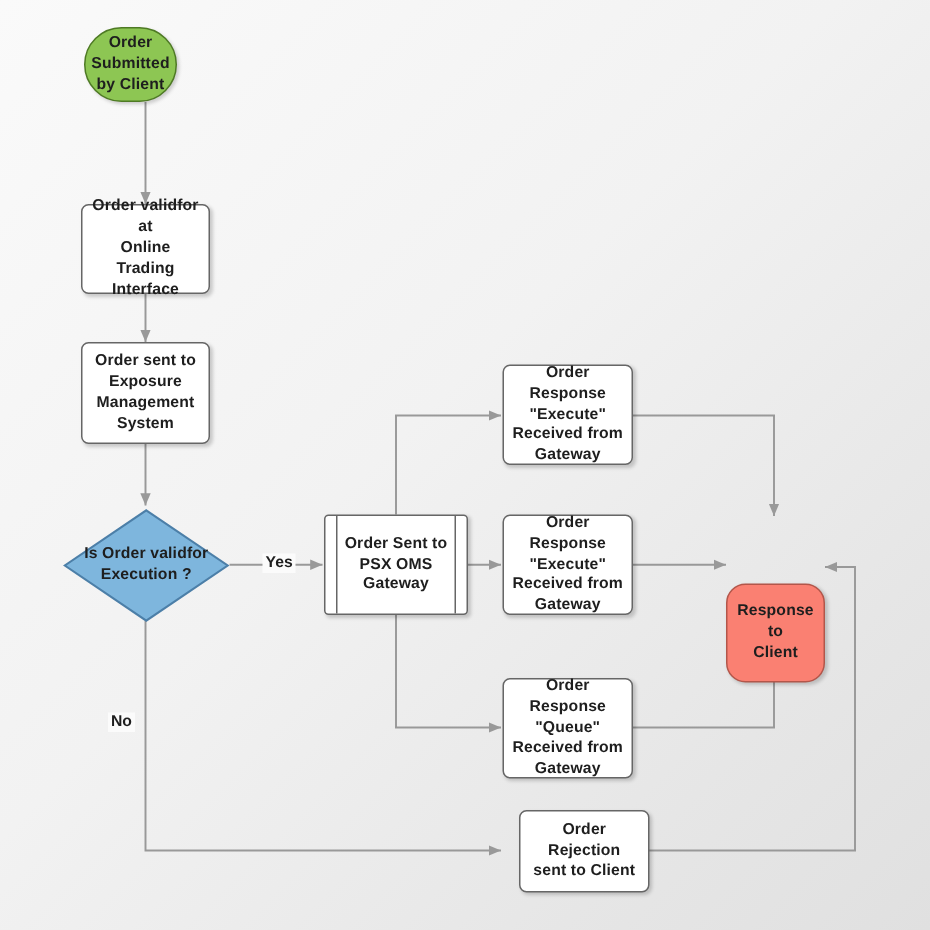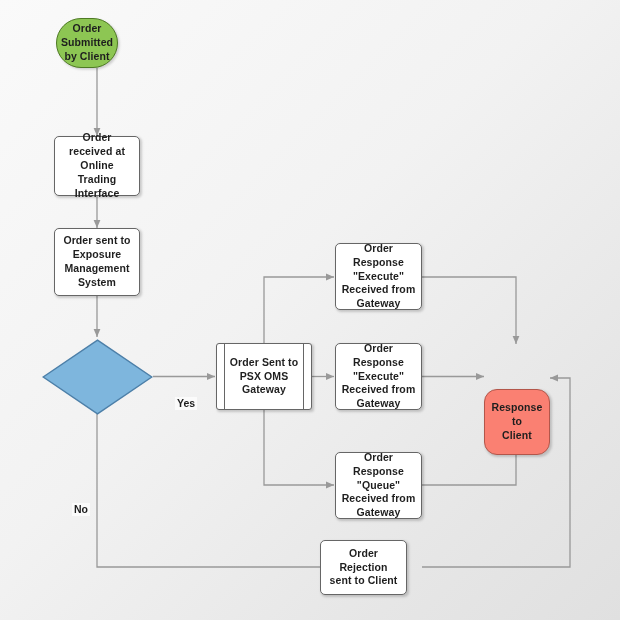--- a/index.html
+++ b/index.html
@@ -85,21 +85,20 @@
 
   .edge-label {
     position: absolute;
     font-size: 10.5px;
     font-weight: bold;
     color: #1e1e1e;
     background: #fbfbfb;
     padding: 0 2px;
     line-height: 1.2;
     white-space: nowrap;
-    margin-top: 28px;
   }
 </style>
 </head>
 <body>
 
 <div id="canvas">
 
   <svg id="edges" viewBox="0 0 620 620">
     <defs>
       <marker id="arrow" viewBox="0 0 10 10" refX="9" refY="5" markerWidth="7" markerHeight="7" orient="auto-start-reverse">
@@ -121,36 +120,38 @@
       <path d="M 422 567 L 570 567 L 570 378 L 550 378"></path>
     </g>
   </svg>
 
   <div class="node terminator" style="left:56px; top:18px; width:62px; height:50px; background:#8dc653; border-color:#4e7a24;border-radius:25px;">
     <span class="label">Order Submitted
 by Client</span>
   </div>
 
   <div class="node process" style="left:54px; top:136px; width:86px; height:60px;">
-    <span class="label">Order received at
+    <span class="label">Order validfor at
 Online Trading
 Interface</span>
   </div>
 
   <div class="node process" style="left:54px; top:228px; width:86px; height:68px;">
     <span class="label">Order sent to
 Exposure
 Management
 System</span>
   </div>
 
   <div class="node diamond" style="left:42px; top:339px; width:111px; height:76px;">
     <svg class="dshape" viewBox="0 0 111 76" preserveAspectRatio="none">
       <polygon points="55.5,1.2 109.8,38 55.5,74.8 1.2,38" fill="#7eb6dd" stroke="#4c7fa8" stroke-width="1.4"></polygon>
     </svg>
+    <span class="label">Is Order validfor
+Execution ?</span>
   </div>
 
   <div class="node subprocess" style="left:216px; top:343px; width:96px; height:67px;">
     <span class="label">Order Sent to
 PSX OMS
 Gateway</span>
   </div>
 
   <div class="node process" style="left:335px; top:243px; width:87px; height:67px;">
     <span class="label">Order Response
@@ -166,21 +167,21 @@
 Gateway</span>
   </div>
 
   <div class="node process" style="left:335px; top:452px; width:87px; height:67px;">
     <span class="label">Order Response
 "Queue"
 Received from
 Gateway</span>
   </div>
 
-  <div class="node process" style="left:320px; top:540px; width:87px; height:55px;">
+  <div class="node process" style="left:346px; top:540px; width:87px; height:55px;">
     <span class="label">Order Rejection
 sent to Client</span>
   </div>
 
   <div class="node terminator" style="left:484px; top:345px; width:66px; height:66px; background:#fa8072; border-color:#b3564a;margin-top:44px;">
     <span class="label">Response to
 Client</span>
   </div>
 
   <span class="edge-label" style="left:175px; top:369px;">Yes</span>

